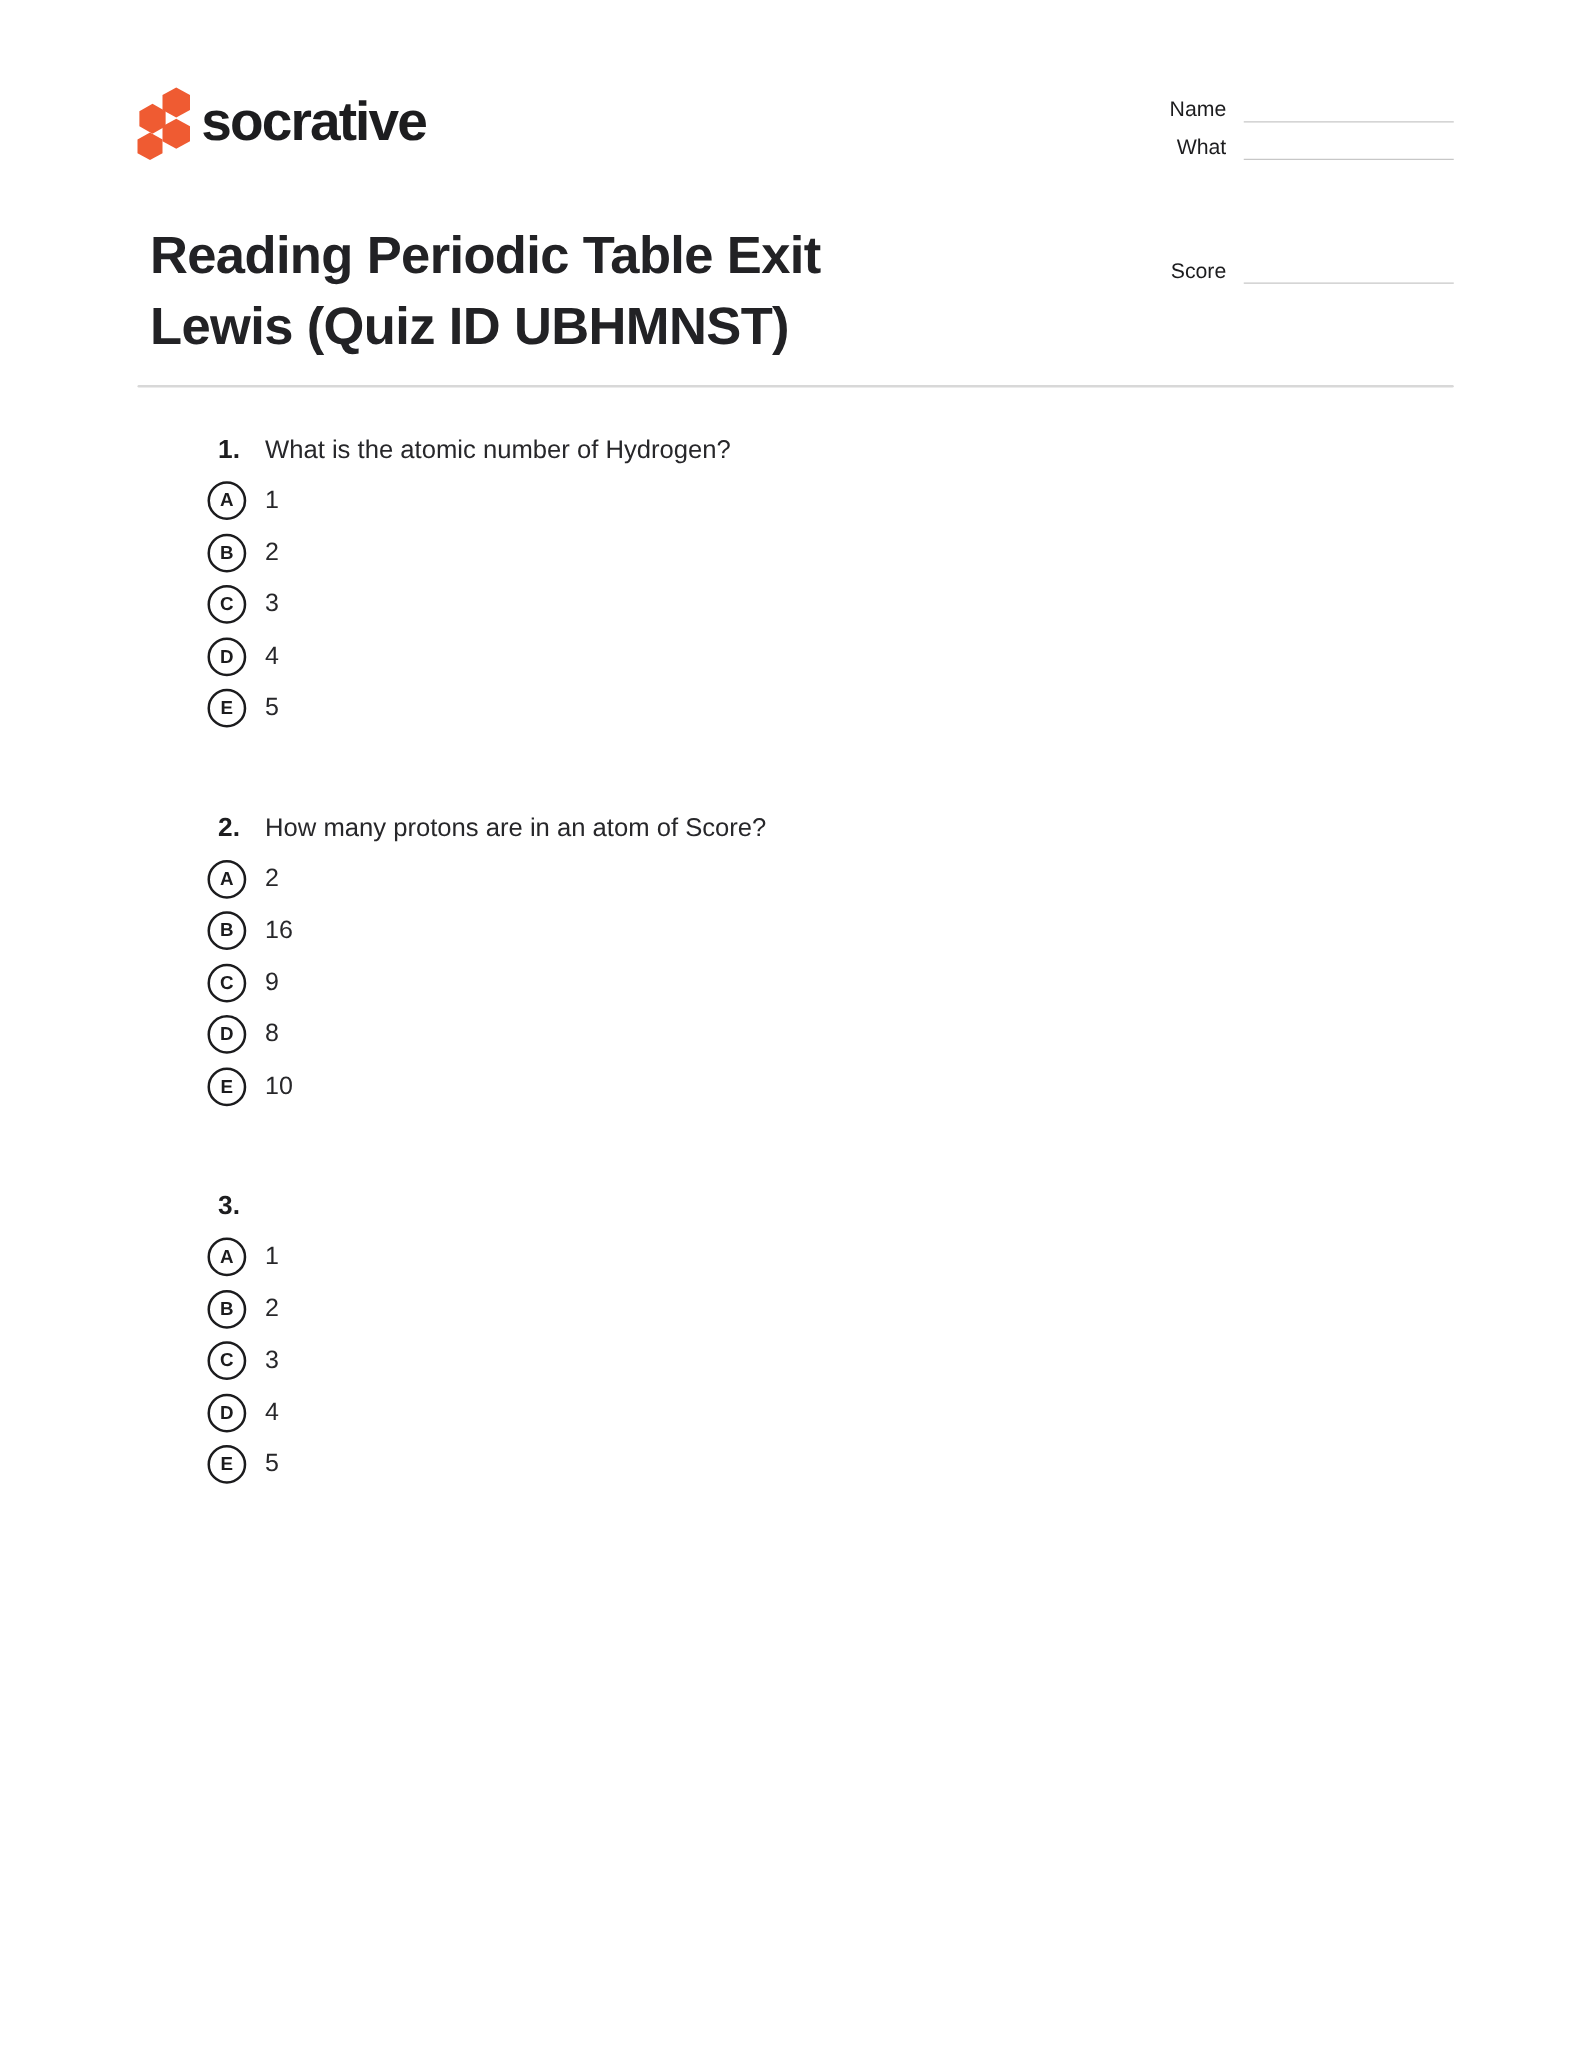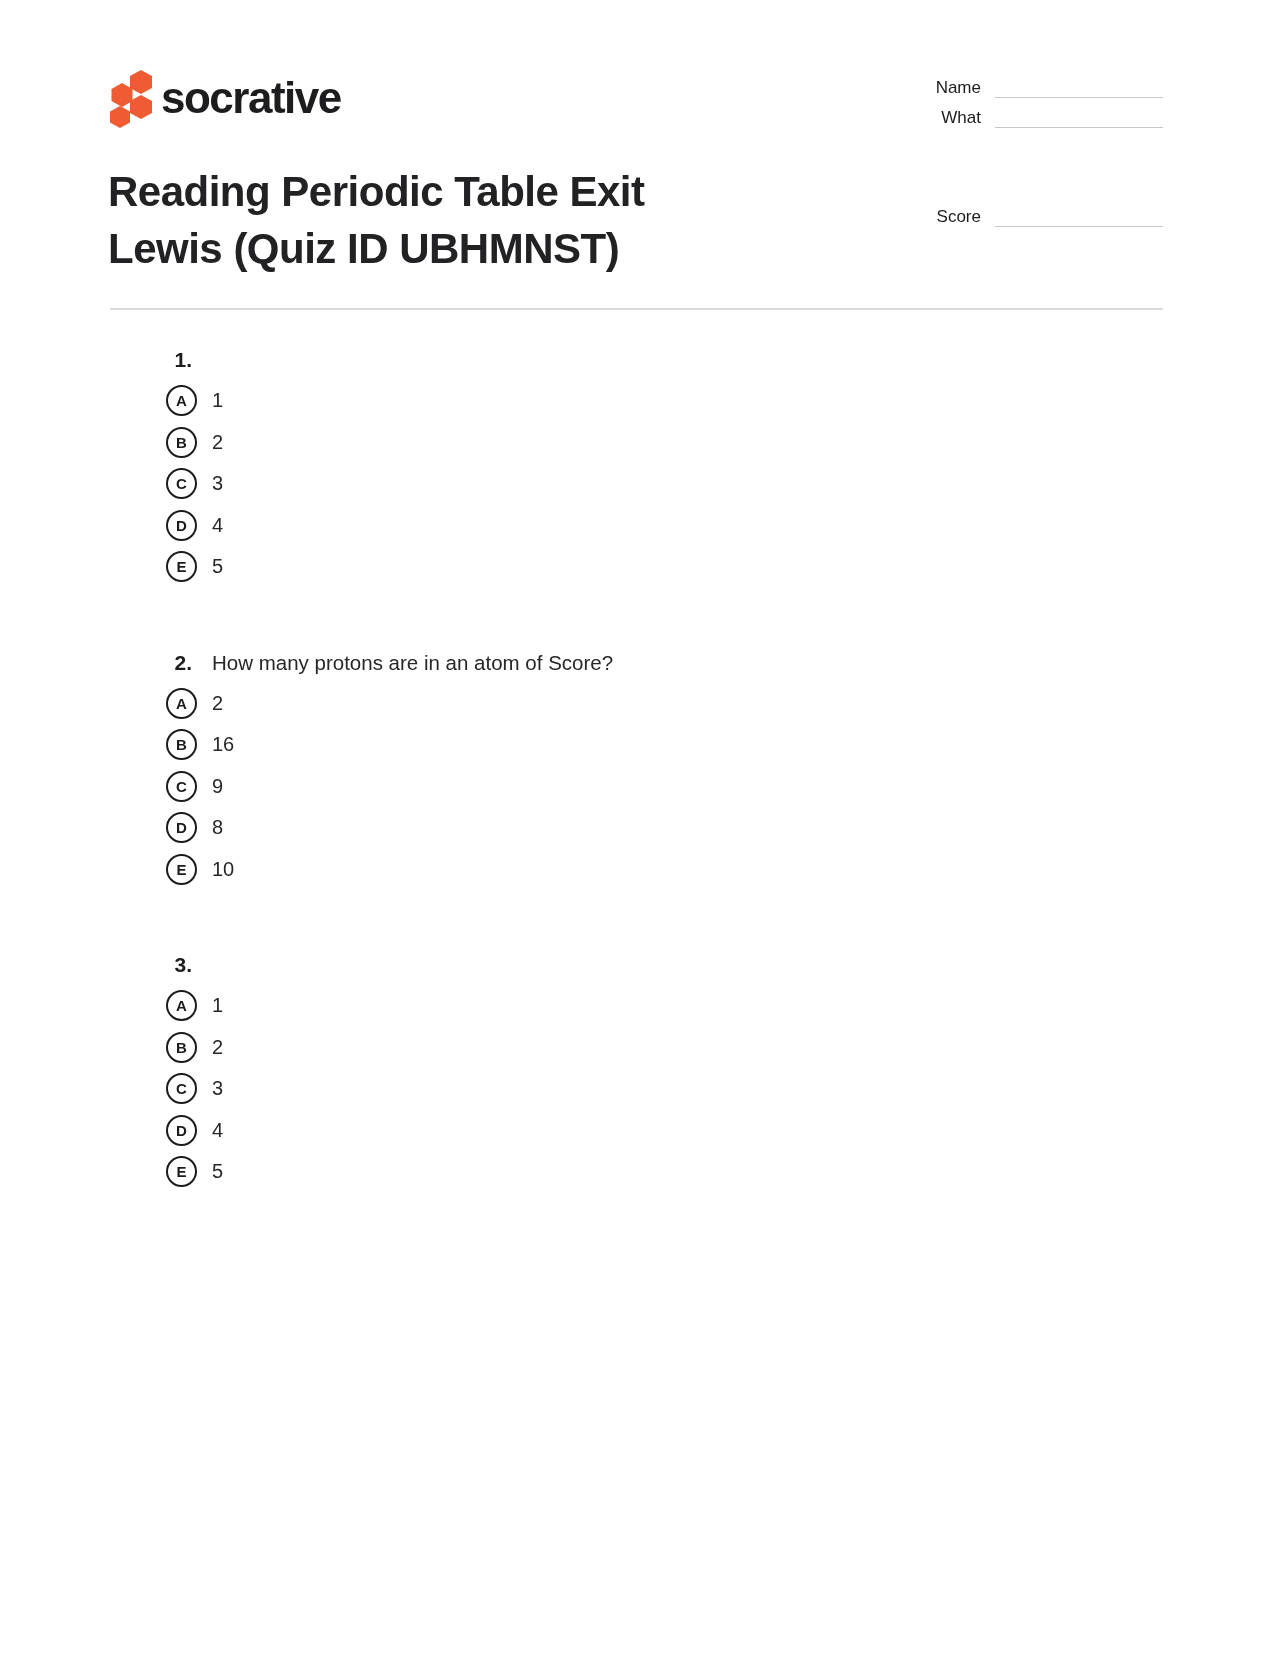--- a/index.html
+++ b/index.html
@@ -171,32 +171,33 @@
     </div>
   </div>
 
   <div class="fields-score">
     <div class="field-row">
       <span class="field-label">Score</span>
       <span class="field-line"></span>
     </div>
   </div>
 
-  <h1 class="quiz-title" style="margin:0;">
+  <h1 class="quiz-title" style="margin:12px;">
     <span class="title-line">Reading Periodic Table Exit</span>
     <span class="title-line">Lewis (Quiz ID UBHMNST)</span>
   </h1>
 
   <div class="divider"></div>
 
   <div class="questions">
 
     <div class="question">
       <div class="q-row">
         <span class="q-num">1.</span>
+        <span class="q-text">What is the atomic number of Hydrogen?</span>
       </div>
       <div class="opt-row">
         <span class="bubble">
             <span class="bubble-letter">A</span>
           </span>
         <span class="opt-value">1</span>
       </div>
       <div class="opt-row">
         <span class="bubble">
             <span class="bubble-letter">B</span>

